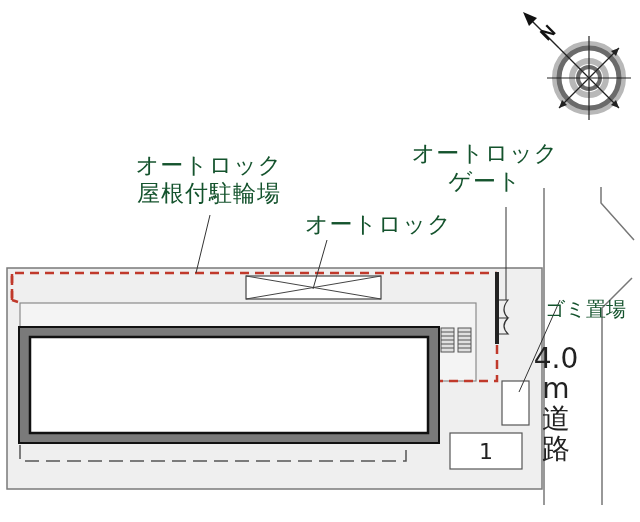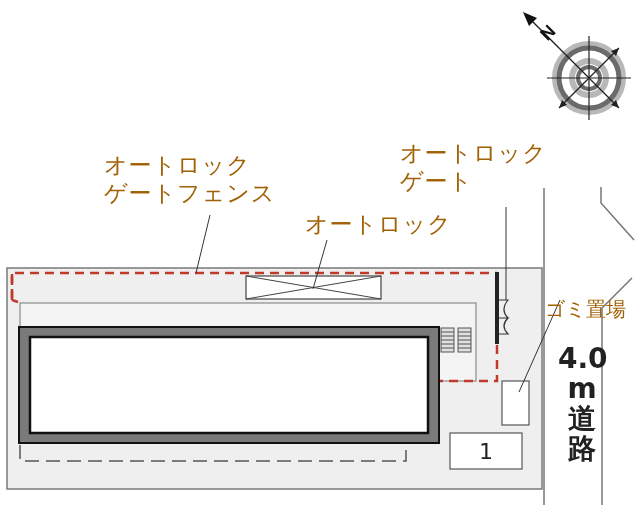--- a/index.html
+++ b/index.html
@@ -1,23 +1,23 @@
 <!DOCTYPE html>
 <html><head>
 <meta charset="utf-8">
 <style>
   html, body { margin: 0; padding: 0; background: #ffffff; }
   body { width: 640px; height: 522px; overflow: hidden; position: relative;
          font-family: "DejaVu Sans", "Liberation Sans", sans-serif; }
   #map { position: absolute; left: 0; top: 0; width: 640px; height: 522px; }
-  .lbl { position: absolute; color: #a16207; font-size: 23px; line-height: 28px;
-         white-space: nowrap; text-align: left; letter-spacing: 1px; }
+  .lbl { position: absolute; color: #14532d; font-size: 23px; line-height: 28px;
+         white-space: nowrap; text-align: center; letter-spacing: 1px; }
   .lbl-sm { font-size: 20px; line-height: 24px; letter-spacing: 0; }
-  .road { position: absolute; left: 558px; top: 344px; width: 48px;
-          text-align: center; font-size: 28px; line-height: 30px; color: #222; font-weight: bold; }
+  .road { position: absolute; left: 532px; top: 344px; width: 48px;
+          text-align: center; font-size: 28px; line-height: 30px; color: #222; }
   .road span { display: block; }
   .space-num { position: absolute; left: 450px; top: 433px; width: 72px; height: 36px;
                display: flex; align-items: center; justify-content: center;
                font-size: 22px; color: #222; }
 </style>
 </head>
 <body>
 
 <svg id="map" viewBox="0 0 640 522" xmlns="http://www.w3.org/2000/svg">
 
@@ -85,21 +85,21 @@
     <polygon points="-30,30 -27,22 -22,27" fill="#222"></polygon>
     <polygon points="30,-30 22,-27 27,-22" fill="#222"></polygon>
     <line x1="-30" y1="-30" x2="-62" y2="-62" stroke="#222" stroke-width="1.5"></line>
     <polygon points="-66,-66 -52,-60 -60,-52" fill="#111"></polygon>
     <text x="-45" y="-35" font-size="18" font-weight="bold" fill="#111" transform="rotate(-45 -45 -40)" font-family="Liberation Sans, sans-serif">N</text>
   </g>
 </svg>
 
 <div class="lbl" style="left:104px; top:151px; width:210px;">
   <div>オートロック</div>
-  <div>ゲートフェンス</div>
+  <div>屋根付駐輪場</div>
 </div>
 
 <div class="lbl" style="left:400px; top:139px; width:170px;">
   <div>オートロック</div>
   <div>ゲート</div>
 </div>
 
 <div class="lbl" style="left:305px; top:210px;">オートロック</div>
 
 <div class="lbl lbl-sm" style="left:545px; top:277px;margin-top:20px;">ゴミ置場</div>

